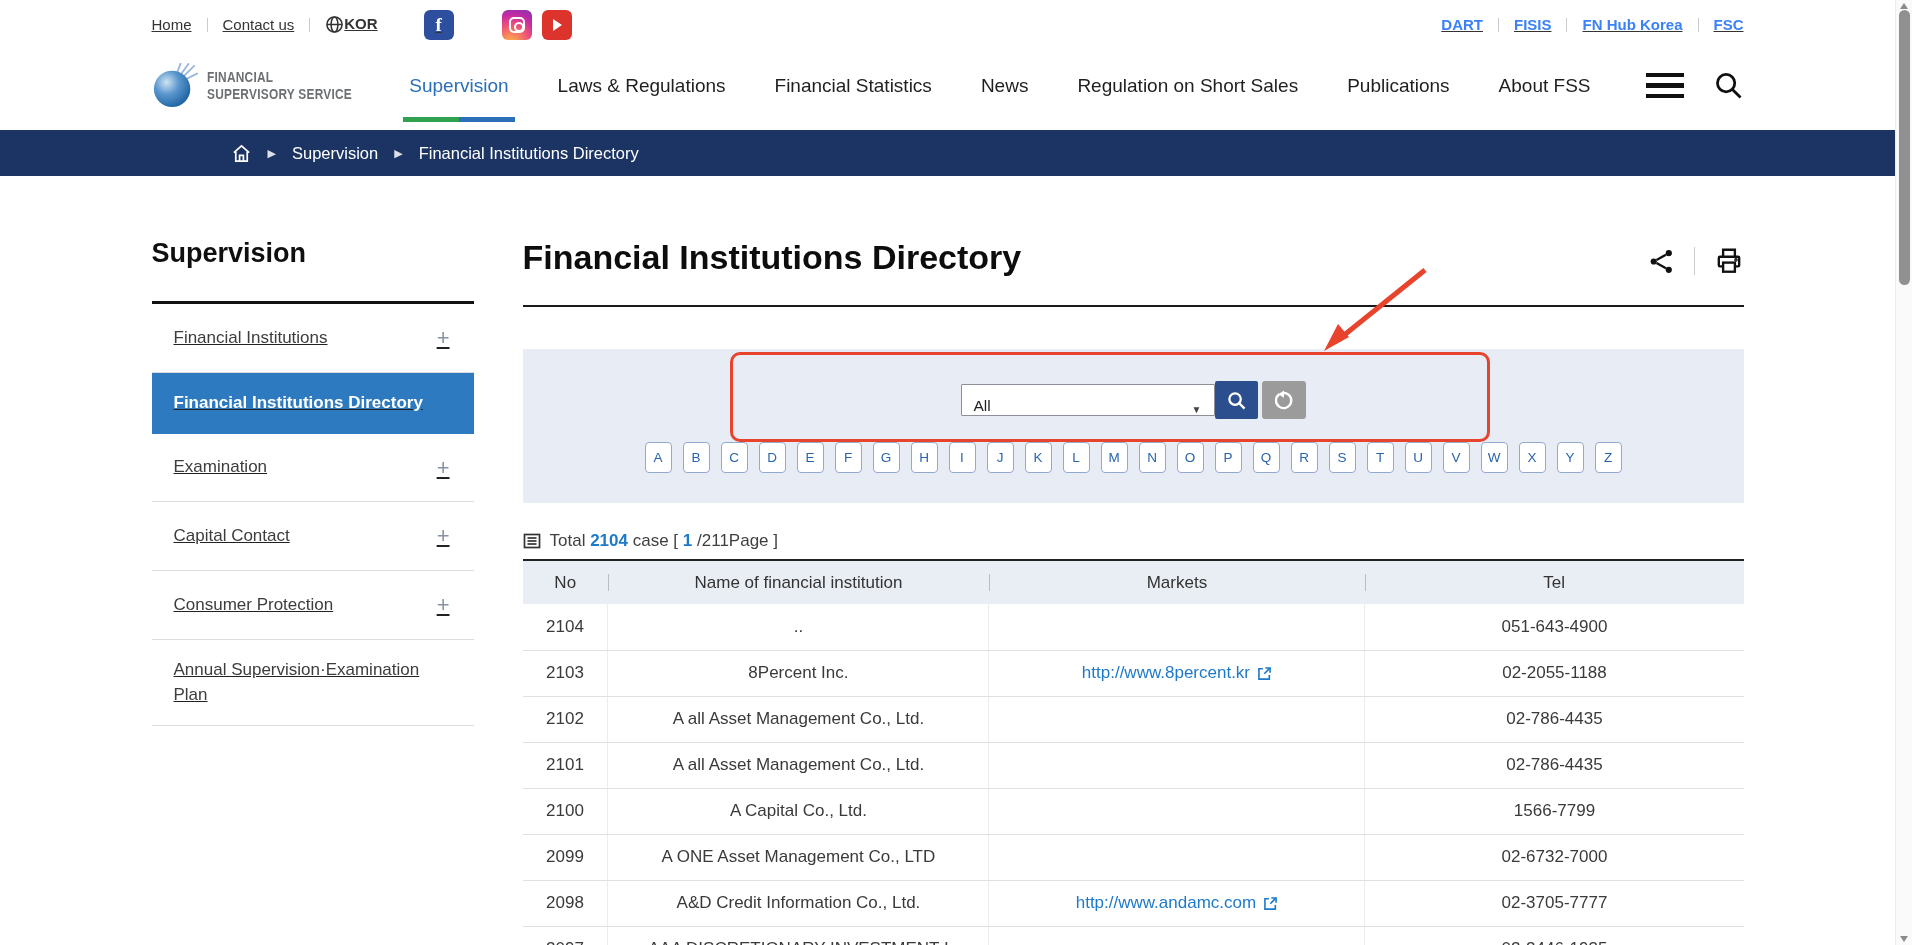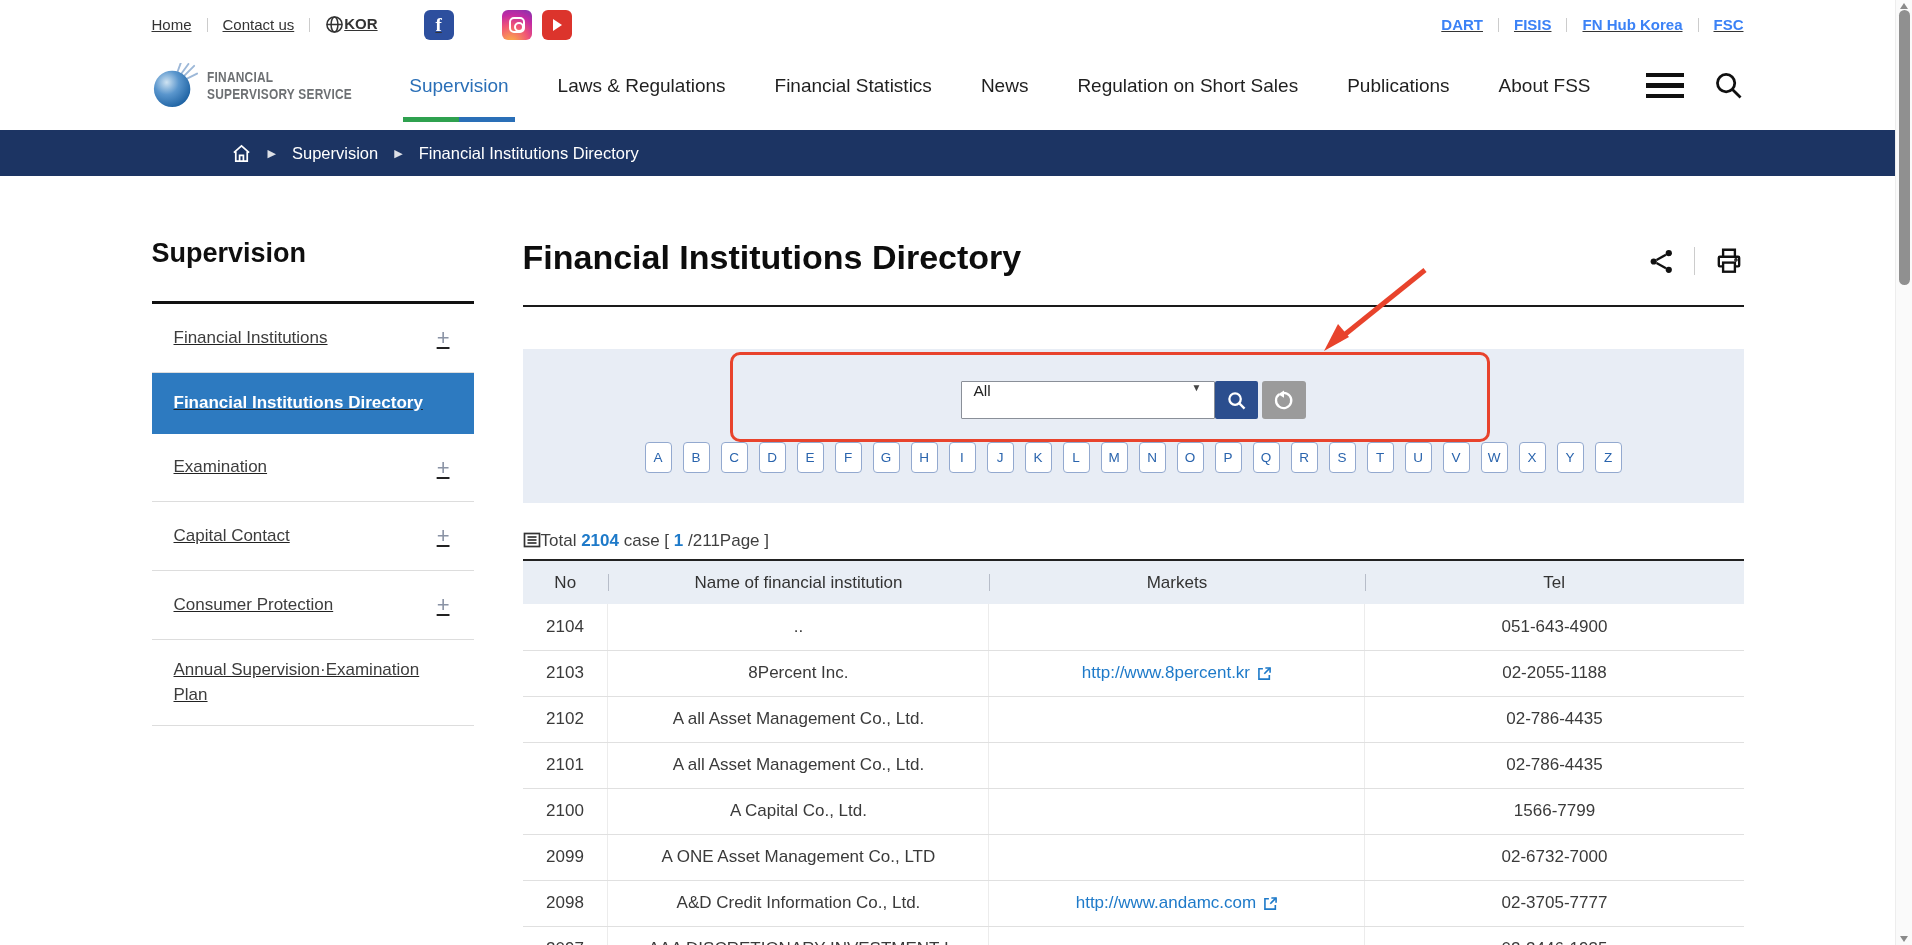--- a/index.html
+++ b/index.html
@@ -59,38 +59,38 @@
   .main { flex:1; min-width:0; }
   .main-head { display:flex; justify-content:space-between; align-items:flex-start; }
   .page-title { font-size:34px; font-weight:700; color:#0d0d0d; }
   .head-icons { display:flex; align-items:center; margin-top:8px; }
   .hi-sep { width:1px; height:28px; background:#ccc; margin:0 19px; }
   .icon-btn { cursor:pointer; display:flex; align-items:center; }
   .title-rule { border-top:2px solid #1a1a1a; margin-top:28px; }
 
   .search-panel { background:#e8edf5; margin-top:42px; padding:32px 0 30px; }
   .search-row { display:flex; justify-content:center; align-items:center; }
-  .select-box { width:254px; height:38px; background:#fff; border:1px solid #8a8f98;
-         display:flex; align-items:flex-start; justify-content:space-between; padding:0 12px;
+  .select-box { width:254px; height:32px; background:#fff; border:1px solid #8a8f98;
+         display:flex; align-items:flex-end; justify-content:space-between; padding:0 12px;
          font-size:15.5px; color:#222; cursor:pointer; border-radius:1px;}
   .select-box .caret { font-size:10px; color:#444; }
   .search-input { width:372px; height:38px; border:1px solid #b9bec6; margin-left:8px; padding:0 13px;
          font-size:15.5px; color:#222; font-family:"Liberation Sans",sans-serif; }
   .search-input::placeholder { color:#9aa0a8; }
   .search-btn { width:43px; height:38px; background:#2b4e8e; border:none; cursor:pointer;
          display:flex; align-items:center; justify-content:center; border-radius:2px; }
   .reset-btn { width:44px; height:38px; background:#9b9b9b; border:none; cursor:pointer; margin-left:4px;
          display:flex; align-items:center; justify-content:center; border-radius:3px; }
 
   .alpha-row { display:flex; justify-content:center; gap:11px; margin-top:23px; }
   .alpha-btn { width:27px; height:31px; background:#fff; border:1px solid #93a9cf; border-radius:4px;
          color:#2a64ad; font-size:13.5px; display:flex; align-items:center; justify-content:center;
          cursor:pointer; font-family:"Liberation Sans",sans-serif; }
 
-  .summary { margin-top:28px; display:flex; font-size:17px; color:#3f3f3f; }
+  .summary { margin-top:28px; display:flex; align-items:center; gap:9px; font-size:17px; color:#3f3f3f; }
   .blue-num { color:#1e7ac9; }
 
   table { width:100%; border-collapse:collapse; margin-top:8px; border-top:2px solid #222; }
   col.c-no{width:7%} col.c-name{width:31.2%} col.c-home{width:30.8%} col.c-tel{width:31%}
   thead th { background:#e9eef5; height:44px; font-size:17px; font-weight:400; color:#333; position:relative; }
   thead th + th::before { content:''; position:absolute; left:0; top:13px; bottom:13px; width:1px; background:#b7bdc9; }
   tbody td { height:46px; text-align:center; font-size:17px; color:#3a3a3a; border-bottom:1px solid #e0e0e0; }
   tbody td + td { border-left:1px solid #ececec; }
   .hp-link { color:#1e7ac9; text-decoration:none; display:inline-flex; align-items:center; gap:7px; cursor:pointer; }
 

